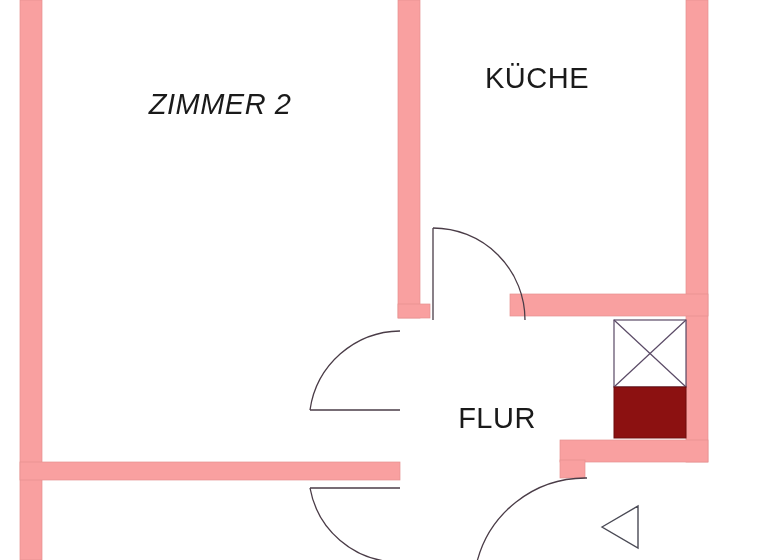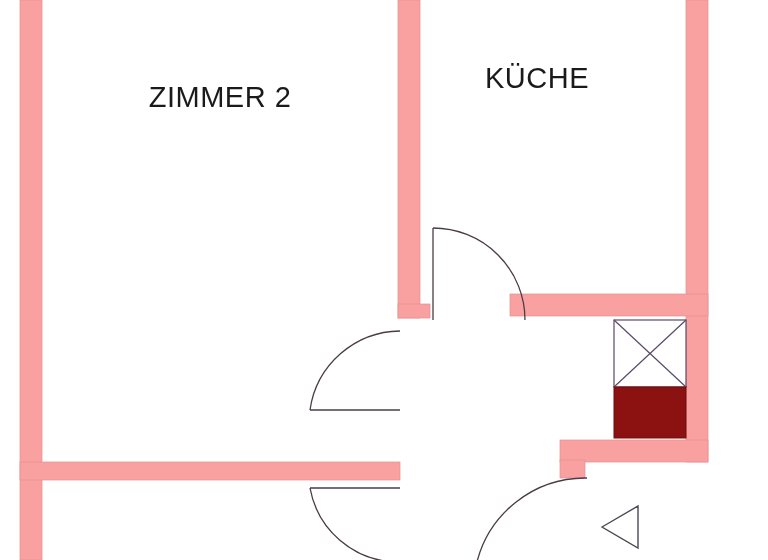--- a/index.html
+++ b/index.html
@@ -88,18 +88,19 @@
         <line x1="614" y1="320" x2="686" y2="387" stroke="#5A4A66" stroke-width="1.2"></line>
         <line x1="686" y1="320" x2="614" y2="387" stroke="#5A4A66" stroke-width="1.2"></line>
       </g>
 
       <rect x="614" y="387" width="72" height="51" fill="#8C1111" stroke="#6E0D0D" stroke-width="1"></rect>
     </g>
 
     <polygon points="602,527 638,506 638,548" fill="none" stroke="#4A4A55" stroke-width="1.4"></polygon>
   </svg>
 
-  <div class="room-label" style="left:220px; top:97px;">ZIMMER 2</div>
+  <div class="room-label" style="left:220px; top:104px;font-style:italic;">ZIMMER 2</div>
 
   <div class="room-label" style="left:537px; top:78px;">KÜCHE</div>
 
+  <div class="room-label" style="left:497px; top:418px;">FLUR</div>
 
 </div>
 
 </body></html>

